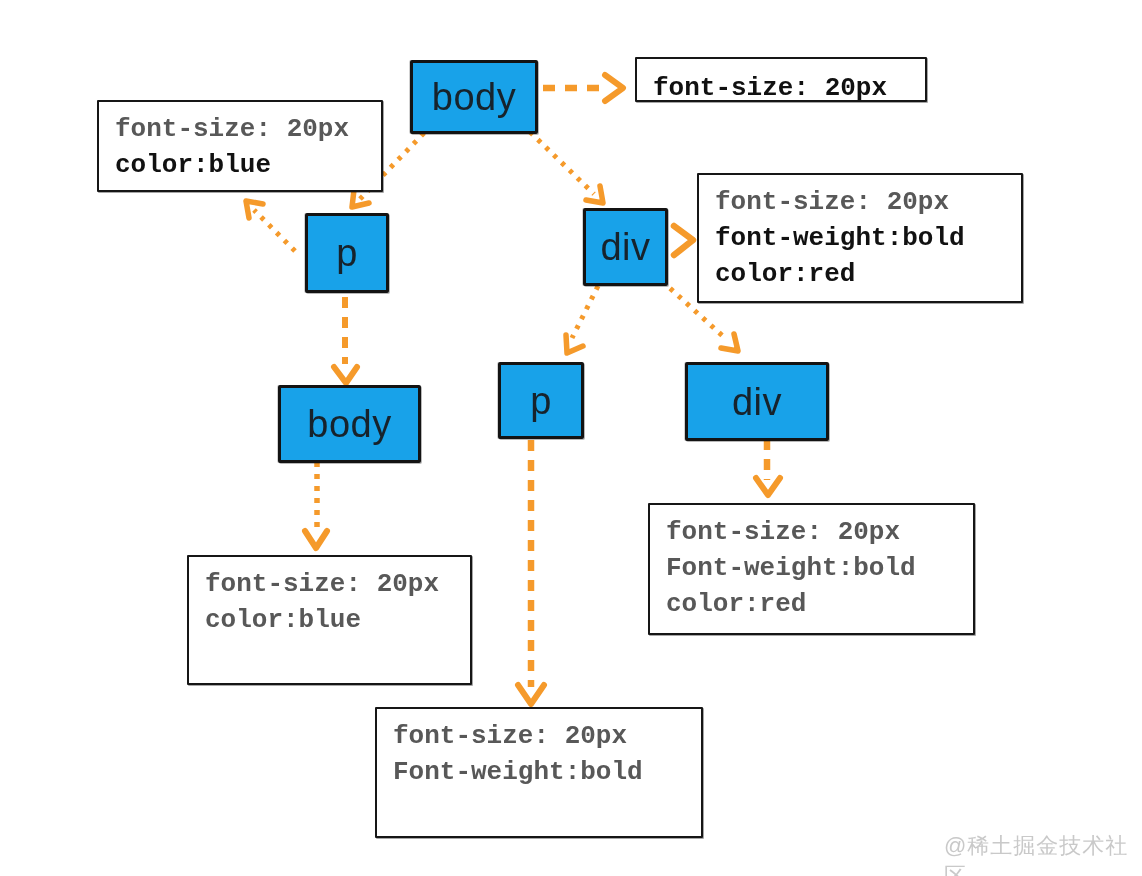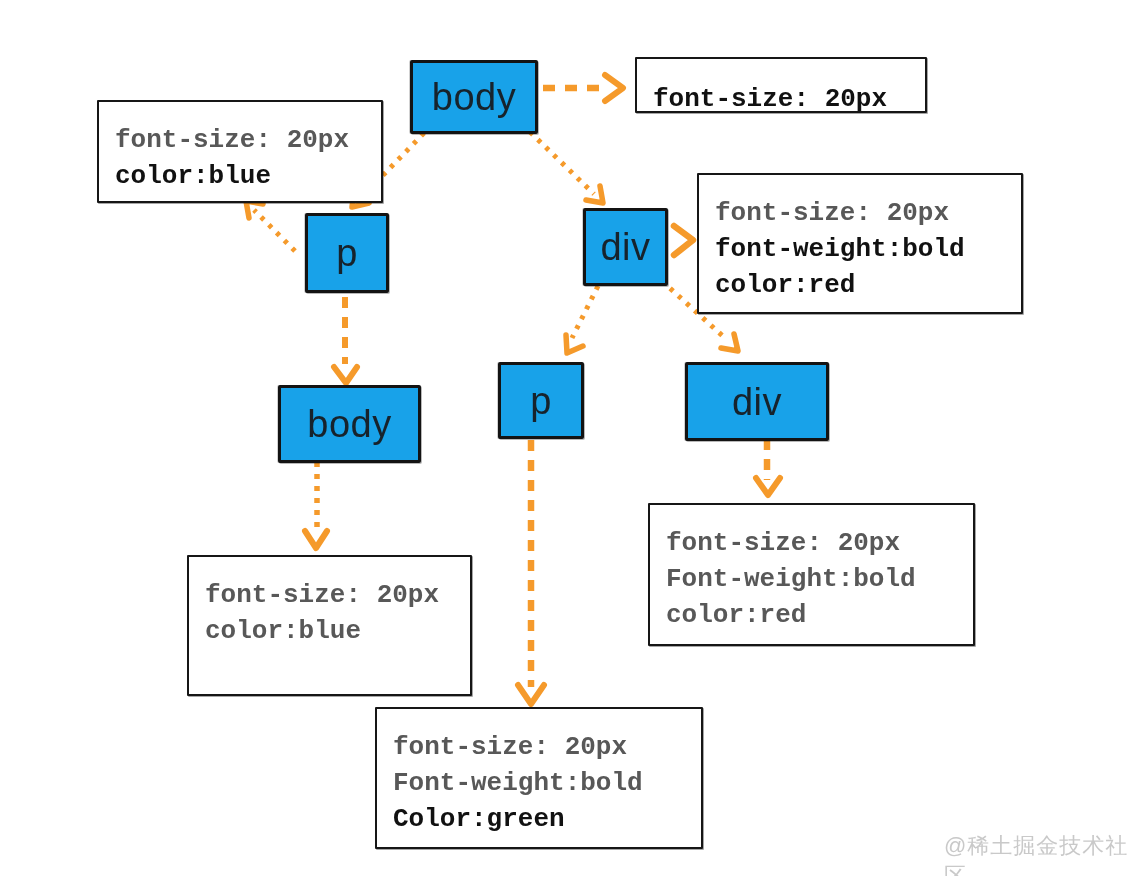--- a/index.html
+++ b/index.html
@@ -26,21 +26,21 @@
   .stylebox{
     position:absolute;z-index:2;
     background:#ffffff;
     border:2px solid #161616;
     border-radius:1px;
     box-shadow:1px 1px 0 rgba(0,0,0,.35);
     font-family:"Liberation Mono", monospace;
     font-weight:bold;
     font-size:26px;
     line-height:36px;
-    padding:20px 14px 7px 16px;
+    padding:9px 14px 7px 16px;
     white-space:nowrap;
   }
   .stylebox .dim{color:#585858;}
   .stylebox .strong{color:#111111;}
   .watermark{
     position:absolute;z-index:3;
     left:944px;top:831px;
     color:#c9c9c9;
     font-size:22px;
     letter-spacing:1px;
@@ -154,18 +154,17 @@
 
   <div class="stylebox" style="left:648px;top:503px;width:293px;height:112px;">
     <div class="dim">font-size: 20px</div>
     <div class="dim">Font-weight:bold</div>
     <div class="dim">color:red</div>
   </div>
 
   <div class="stylebox" style="left:375px;top:707px;width:294px;height:111px;">
     <div class="dim">font-size: 20px</div>
     <div class="dim">Font-weight:bold</div>
-    <div class="strong">Color:green</div>
   </div>
 
   <div class="watermark">@稀土掘金技术社区</div>
 
 </div>
 
 </body></html>

